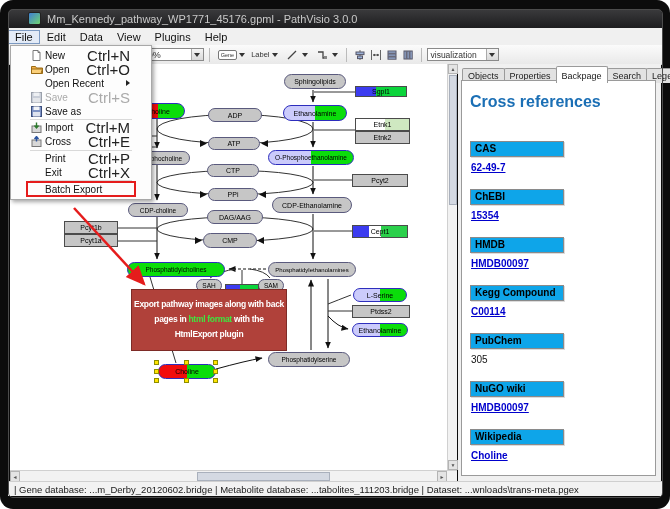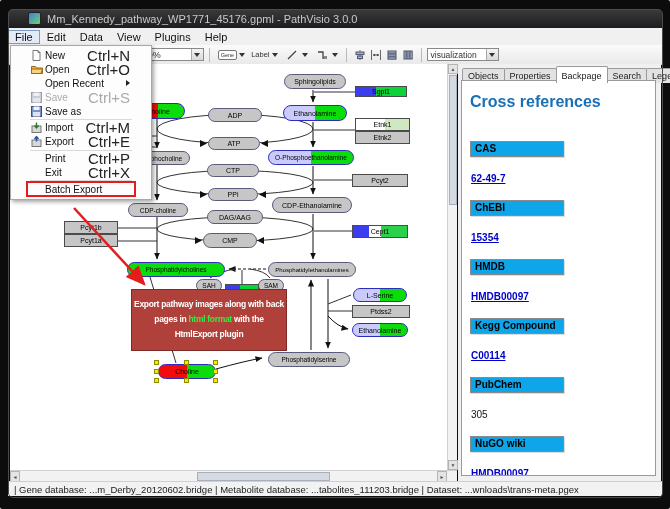--- a/index.html
+++ b/index.html
@@ -1,16 +1,16 @@
 <!DOCTYPE html>
 <html><head>
 <meta charset="utf-8">
 <style>
   html,body{margin:0;padding:0;background:#fff;}
-  #app{position:relative;width:670px;height:509px;background:#0c0c0c;border-radius:2px;
+  #app{position:relative;width:670px;height:509px;background:#0c0c0c;border-radius:13px;
        font-family:"Liberation Sans",sans-serif;overflow:hidden;}
   
   .titlebar{position:absolute;left:8px;top:9px;width:654px;height:19px;
     background:linear-gradient(#3b3b3d,#1d1d1f);color:#c9c9c9;font-size:11px;
     display:flex;align-items:center;border-radius:5px 5px 0 0;}
   .app-icon{width:11px;height:11px;margin:0 6px 0 20px;border-radius:2px;
     background:linear-gradient(135deg,#3f7fd4,#6fd46f);border:1px solid #222;}
   .menubar{position:absolute;left:8px;top:28px;width:654px;height:17px;background:#f0f0f0;
     border-bottom:1px solid #d4d4d4;display:flex;align-items:center;font-size:11px;color:#111;}
   .mb-item{padding:1px 7px;}
@@ -77,21 +77,21 @@
   .panel{position:absolute;left:458px;top:64px;width:203px;height:417px;background:#f0f0f0;z-index:2;}
   .tabs{position:absolute;left:4px;top:2px;display:flex;align-items:flex-end;font-size:9px;color:#222;}
   .tab{padding:2px 5px;border:1px solid #9a9a9a;border-bottom:none;background:#e2e2e2;margin-right:-1px;border-radius:2px 2px 0 0;}
   .tab.active{background:#fff;padding-top:4px;position:relative;z-index:2;}
   .panel-content{position:absolute;left:3px;top:16px;width:195px;height:396px;background:#fff;
     border:1px solid #9a9a9a;box-sizing:border-box;overflow:hidden;}
   .xref-heading{margin:12px 0 0 8px;font-size:16px;font-weight:bold;}
   .xrefs{margin:30px 0 0 8px;}
   .ref-box{width:84px;border:1px solid #8a8a8a;background:#0ea5e9;box-shadow:1px 1px 0 #dcdcdc;
     font-weight:bold;font-size:10px;padding:1px 4px;height:12px;line-height:12px;box-sizing:content-box;}
-  .ref-val{margin:16px 0 16px 1px;font-size:10px;font-weight:bold;}
+  .ref-val{margin:5px 0 16px 1px;font-size:10px;font-weight:bold;}
   .ref-val.link{color:#0000cc;text-decoration:underline;}
   .ref-val.plain{font-weight:normal;color:#111;}
   .xfooter{margin:2px 0 0 1px;font-size:10.5px;font-weight:bold;}
   
   .redsvg{position:absolute;left:0;top:0;z-index:7;pointer-events:none;}
 </style>
 </head>
 <body>
 
 <div id="app">
@@ -347,21 +347,21 @@
       <span class="mlabel">Import</span>
         <span class="msc">Ctrl+M</span>
     </div>
     <div class="mi">
       <span class="mico">
         <svg width="11" height="11" viewBox="0 0 11 11">
             <rect x="1" y="4" width="9" height="6.5" fill="#d8d8d8" stroke="#777"></rect>
             <path d="M5.5,5.5 v-4 M3.5,3 l2,-2.5 2,2.5" fill="none" stroke="#2c55a0" stroke-width="1.4"></path>
           </svg>
       </span>
-      <span class="mlabel">Export</span>
+      <span class="mlabel">Cross</span>
         <span class="msc">Ctrl+E</span>
     </div>
     <div class="msep"></div>
     <div class="mi">
       <span class="mico"></span>
       <span class="mlabel">Print</span>
         <span class="msc">Ctrl+P</span>
     </div>
     <div class="mi">
       <span class="mico"></span>

